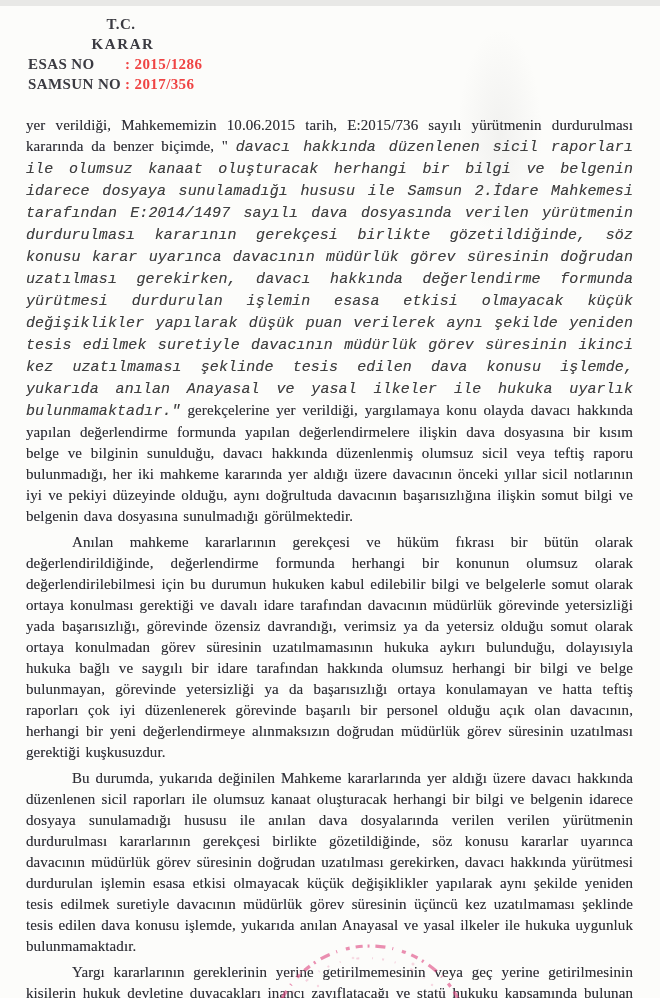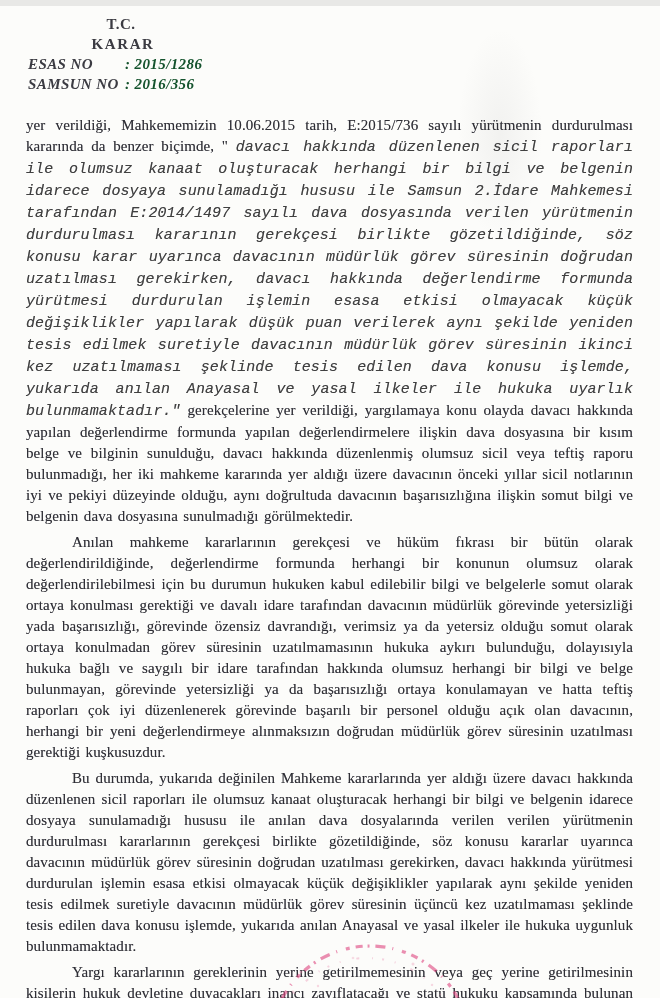--- a/index.html
+++ b/index.html
@@ -30,23 +30,23 @@
     font-weight:bold;
     font-size:15px;
     line-height:20px;
     color:#3b3b42;
     letter-spacing:0.4px;
   }
   .header .center{ text-align:center; }
   .header .tc{ padding-right:4px; }
   .header .city{ letter-spacing:1.6px; }
   .header .court{ letter-spacing:0.2px; white-space:nowrap; }
-  .case-row{ display:flex; white-space:nowrap;font-style:italic; }
+  .case-row{ display:flex; white-space:nowrap; }
   .case-row .lbl{ width:97px; flex:0 0 auto; }
-  .case-row .val{ font-weight:bold; color:#14532d; }
+  .case-row .val{ font-weight:bold; color:#ef4444; }
   .body{
     margin:21px 27px 0 26px;
     font-size:15px;
     line-height:21px;
     text-align:justify;
     letter-spacing:0.1px;
     word-spacing:1.5px;
     color:#2f2f36;
     text-shadow:0 0 0.5px rgba(45,45,55,0.45);
   }
@@ -64,21 +64,21 @@
   <div class="scan-wrap">
     <div class="header">
       <div class="center tc">T.C.</div>
       <div class="center city">KARAR</div>
       <div class="case-row">
         <span class="lbl">ESAS NO</span>
         <span class="val">: 2015/1286</span>
       </div>
       <div class="case-row">
         <span class="lbl">SAMSUN NO</span>
-        <span class="val">: 2016/356</span>
+        <span class="val">: 2017/356</span>
       </div>
     </div>
 
     <div class="body">
       <p class="cont"><span>yer verildiği, Mahkememizin 10.06.2015 tarih, E:2015/736 sayılı yürütmenin durdurulması kararında da benzer biçimde, " </span><span class="q">davacı hakkında düzenlenen sicil raporları ile olumsuz kanaat oluşturacak herhangi bir bilgi ve belgenin idarece dosyaya sunulamadığı hususu ile Samsun 2.İdare Mahkemesi tarafından E:2014/1497 sayılı dava dosyasında verilen yürütmenin durdurulması kararının gerekçesi birlikte gözetildiğinde, söz konusu karar uyarınca davacının müdürlük görev süresinin doğrudan uzatılması gerekirken, davacı hakkında değerlendirme formunda yürütmesi durdurulan işlemin esasa etkisi olmayacak küçük değişiklikler yapılarak düşük puan verilerek aynı şekilde yeniden tesis edilmek suretiyle davacının müdürlük görev süresinin ikinci kez uzatılmaması şeklinde tesis edilen dava konusu işlemde, yukarıda anılan Anayasal ve yasal ilkeler ile hukuka uyarlık bulunmamaktadır."</span><span> gerekçelerine yer verildiği, yargılamaya konu olayda davacı hakkında yapılan değerlendirme formunda yapılan değerlendirmelere ilişkin dava dosyasına bir kısım belge ve bilginin sunulduğu, davacı hakkında düzenlenmiş olumsuz sicil veya teftiş raporu bulunmadığı, her iki mahkeme kararında yer aldığı üzere davacının önceki yıllar sicil notlarının iyi ve pekiyi düzeyinde olduğu, aynı doğrultuda davacının başarısızlığına ilişkin somut bilgi ve belgenin dava dosyasına sunulmadığı görülmektedir.</span></p>
       <p>Anılan mahkeme kararlarının gerekçesi ve hüküm fıkrası bir bütün olarak değerlendirildiğinde, değerlendirme formunda herhangi bir konunun olumsuz olarak değerlendirilebilmesi için bu durumun hukuken kabul edilebilir bilgi ve belgelerle somut olarak ortaya konulması gerektiği ve davalı idare tarafından davacının müdürlük görevinde yetersizliği yada başarısızlığı, görevinde özensiz davrandığı, verimsiz ya da yetersiz olduğu somut olarak ortaya konulmadan görev süresinin uzatılmamasının hukuka aykırı bulunduğu, dolayısıyla hukuka bağlı ve saygılı bir idare tarafından hakkında olumsuz herhangi bir bilgi ve belge bulunmayan, görevinde yetersizliği ya da başarısızlığı ortaya konulamayan ve hatta teftiş raporları çok iyi düzenlenerek görevinde başarılı bir personel olduğu açık olan davacının, herhangi bir yeni değerlendirmeye alınmaksızın doğrudan müdürlük görev süresinin uzatılması gerektiği kuşkusuzdur.</p>
       <p>Bu durumda, yukarıda değinilen Mahkeme kararlarında yer aldığı üzere davacı hakkında düzenlenen sicil raporları ile olumsuz kanaat oluşturacak herhangi bir bilgi ve belgenin idarece dosyaya sunulamadığı hususu ile anılan dava dosyalarında verilen verilen yürütmenin durdurulması kararlarının gerekçesi birlikte gözetildiğinde, söz konusu kararlar uyarınca davacının müdürlük görev süresinin doğrudan uzatılması gerekirken, davacı hakkında yürütmesi durdurulan işlemin esasa etkisi olmayacak küçük değişiklikler yapılarak aynı şekilde yeniden tesis edilmek suretiyle davacının müdürlük görev süresinin üçüncü kez uzatılmaması şeklinde tesis edilen dava konusu işlemde, yukarıda anılan Anayasal ve yasal ilkeler ile hukuka uygunluk bulunmamaktadır.</p>
       <p>Yargı kararlarının gereklerinin yerine getirilmemesinin veya geç yerine getirilmesinin kişilerin hukuk devletine duyacakları inancı zayıflatacağı ve statü hukuku kapsamında bulunan kişilerin kendilerini güvencesiz hissetmelerine yol açacağı, bu durumun ise yaşamlarında ciddi olumsuzluklar oluşturacağı açık olduğundan, idarenin yargı kararını uygulamaması veya yargı kararına rağmen eski uygulamalarını sürdürmeye devam etmesinin ağır hizmet kusuru oluşturacağı yerleşik bir idari yargı içtihadıdır.</p>
 
     </div>

